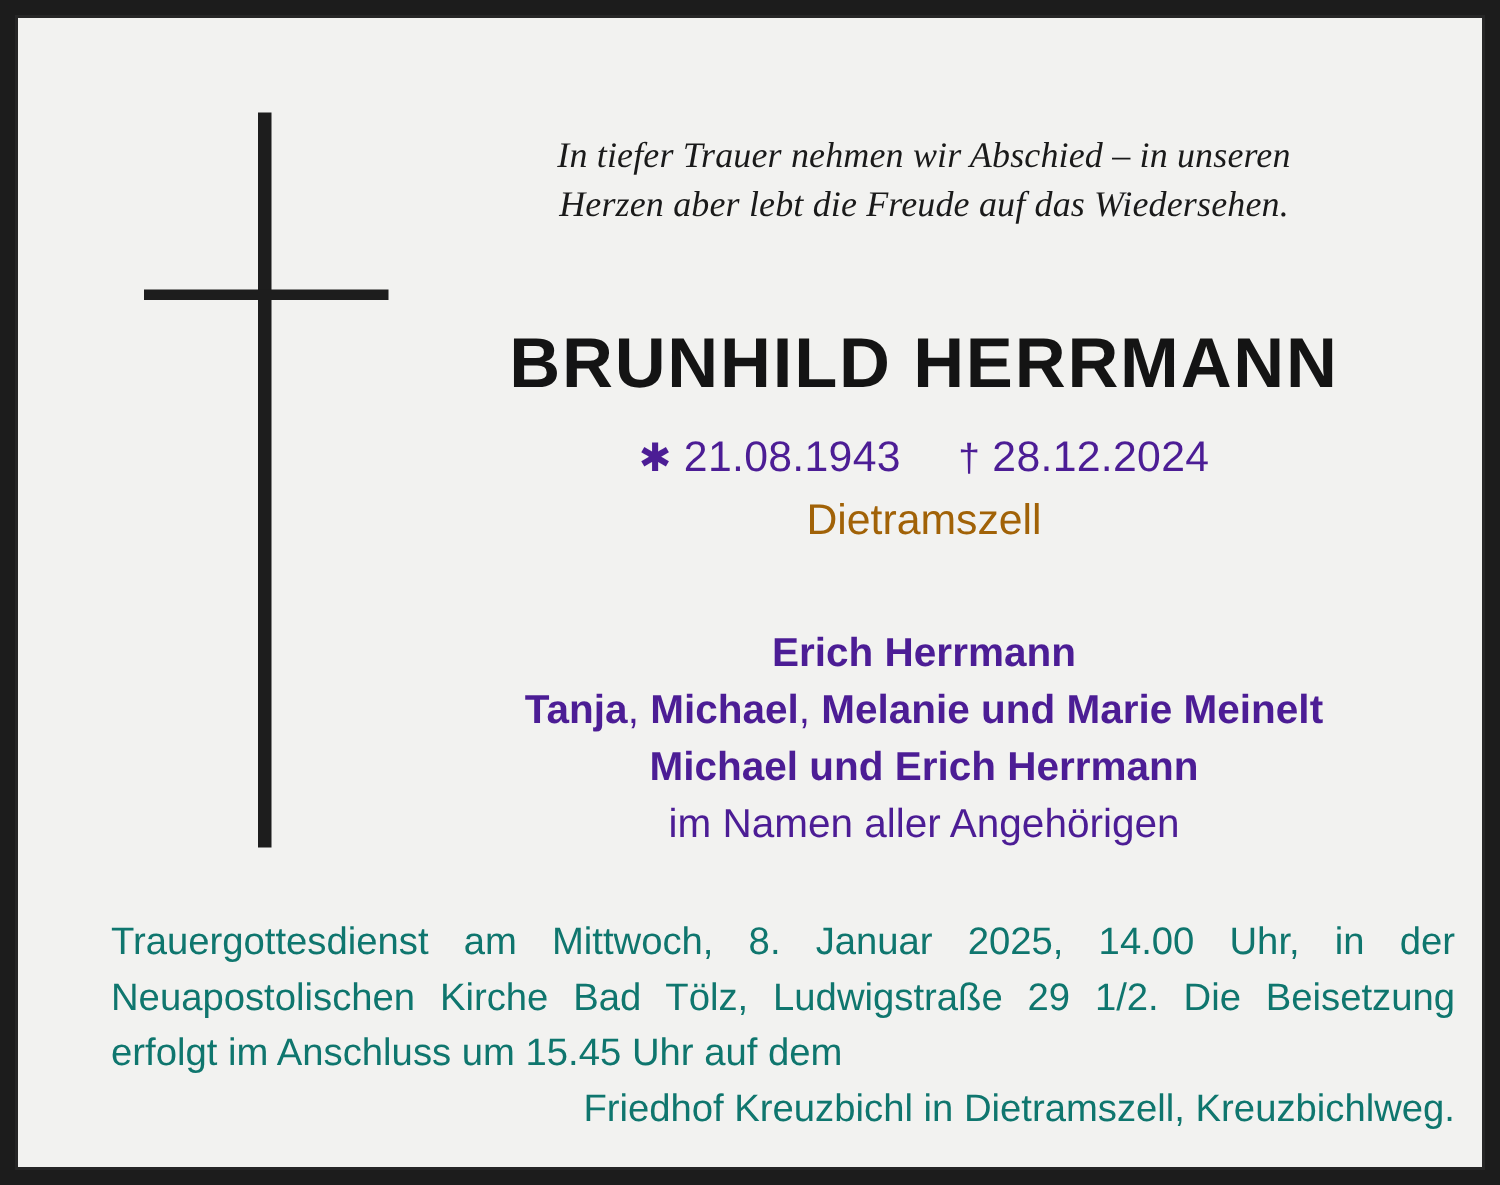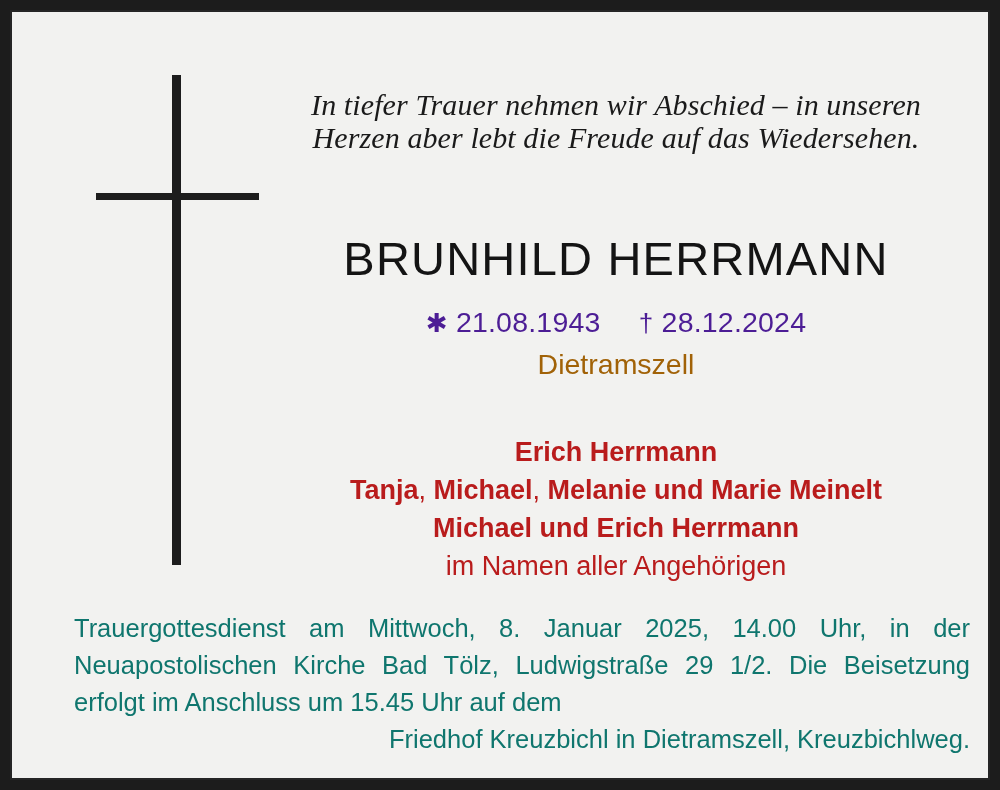--- a/index.html
+++ b/index.html
@@ -72,30 +72,30 @@
     position: absolute;
     left: 228px;
     top: 58px;
     width: 708px;
     text-align: center;
   }
 
   .epitaph {
     font-family: "Liberation Serif", serif;
     font-style: italic;
-    font-size: 30px;
+    font-size: 24px;
     line-height: 33px;
     color: #1a1a1a;
     letter-spacing: 0.1px;
   }
 
   .deceased-name {
-    margin-top: 77px;
+    margin-top: 60px;
     font-family: "Liberation Sans", sans-serif;
-    font-weight: normal;
+    font-weight: bold;
     font-size: 47px;
     letter-spacing: 1.2px;
     color: #141414;
     white-space: nowrap;
   }
 
   .dates {
     margin-top: 20px;
     font-size: 28.5px;
     color: #4c1d95;
@@ -112,21 +112,21 @@
   .place {
     margin-top: 9px;
     font-size: 28.5px;
     color: #a16207;
   }
 
   .family {
     margin-top: 52px;
     font-size: 27px;
     line-height: 38px;
-    color: #b91c1c;
+    color: #4c1d95;
   }
   .family .strong {
     font-weight: bold;
   }
   .family .closing {
     font-weight: bold;
   }
 
   
   .service-info {

